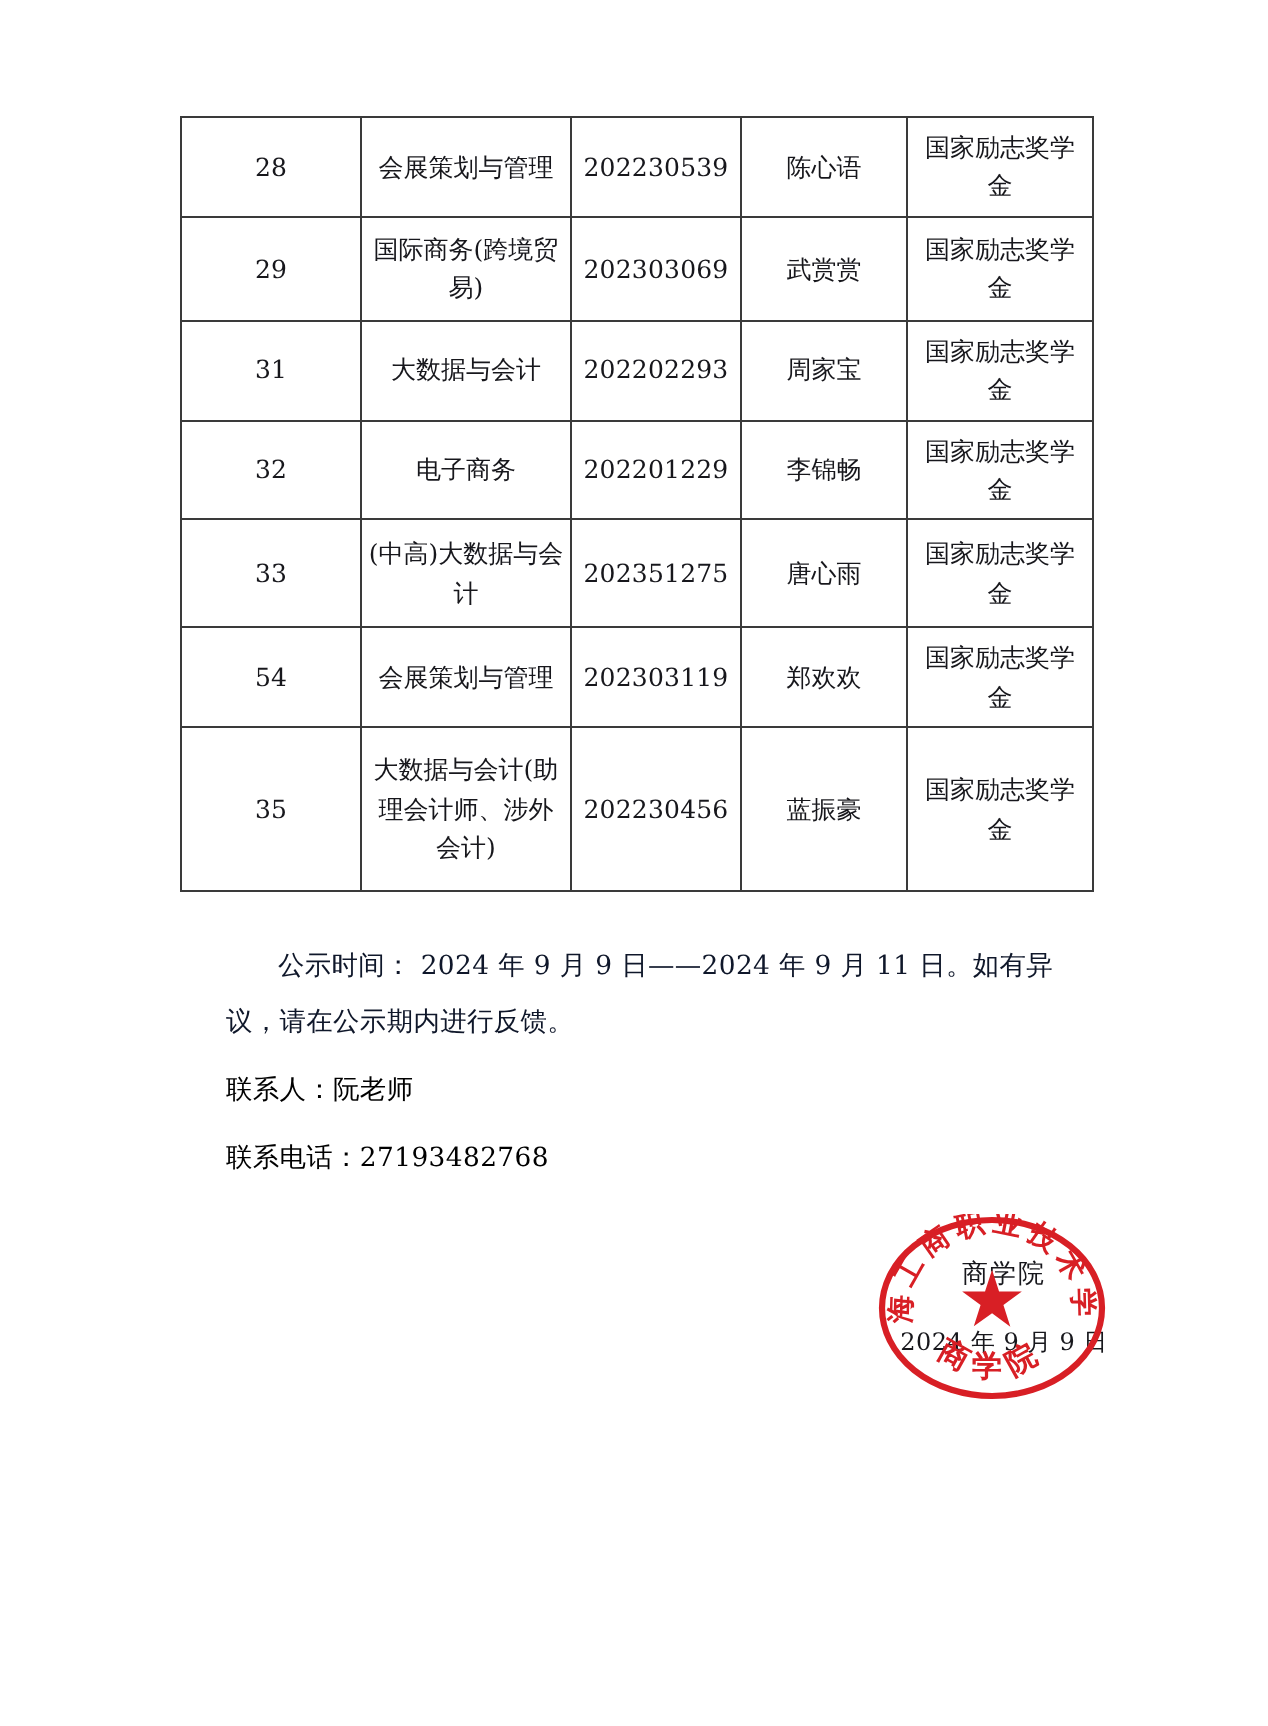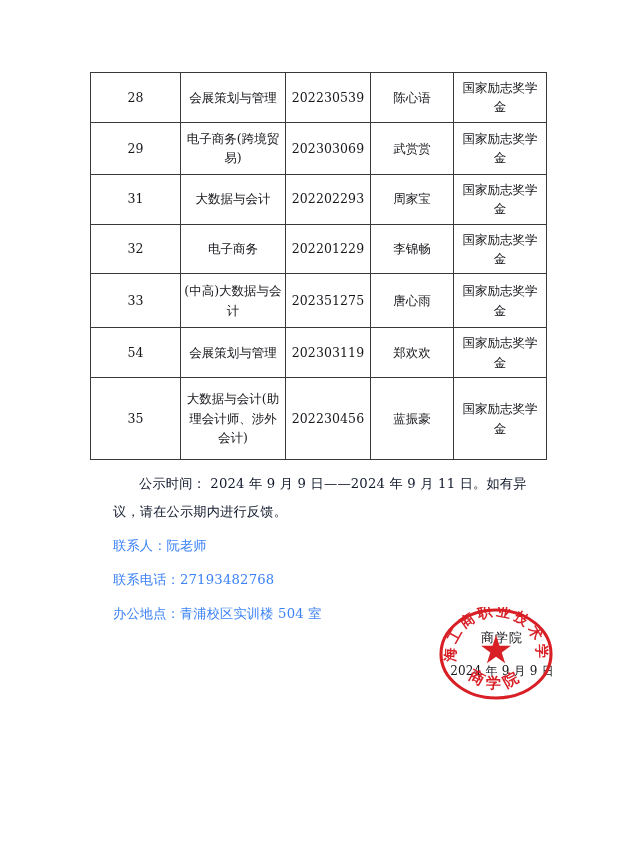--- a/index.html
+++ b/index.html
@@ -19,21 +19,21 @@
   .page {
     position: absolute;
     inset: 0;
     background: #ffffff;
   }
 
   
   .table-wrap {
     position: absolute;
     left: 90px;
-    top: 72px;
+    top: 58px;
     width: 456px;
   }
   table.award-table {
     border-collapse: collapse;
     width: 456px;
     table-layout: fixed;
   }
   table.award-table td {
     border: 1px solid #3a3a3a;
     text-align: center;
@@ -82,21 +82,21 @@
   }
   .contact-block {
     position: absolute;
     left: 113px;
     top: 538px;
     width: 434px;
   }
   .contact-line {
     font-size: 13.2px;
     line-height: 1.2;
-    color: #3b82f6;
+    color: #000000;
     letter-spacing: 0.2px;
     margin: 0 0 18px 0;
   }
 
   
   .signoff {
     position: absolute;
     left: 437px;
     top: 630px;
     width: 130px;
@@ -148,21 +148,21 @@
       <tbody>
         <tr class="rh-1">
           <td class="cell-no">28</td>
           <td class="cell-major">会展策划与管理</td>
           <td class="cell-id">202230539</td>
           <td class="cell-name">陈心语</td>
           <td class="cell-award">国家励志奖学金</td>
         </tr>
         <tr class="rh-2">
           <td class="cell-no">29</td>
-          <td class="cell-major">电子商务(跨境贸易)</td>
+          <td class="cell-major">国际商务(跨境贸易)</td>
           <td class="cell-id">202303069</td>
           <td class="cell-name">武赏赏</td>
           <td class="cell-award">国家励志奖学金</td>
         </tr>
         <tr class="rh-4">
           <td class="cell-no">31</td>
           <td class="cell-major">大数据与会计</td>
           <td class="cell-id">202202293</td>
           <td class="cell-name">周家宝</td>
           <td class="cell-award">国家励志奖学金</td>
@@ -199,21 +199,20 @@
     </table>
   </div>
 
   <div class="notice">
     <p class="para indent">公示时间： 2024 年 9 月 9 日——2024 年 9 月 11 日。如有异议，请在公示期内进行反馈。</p>
   </div>
 
   <div class="contact-block">
     <p class="contact-line">联系人：阮老师</p>
     <p class="contact-line">联系电话：27193482768</p>
-    <p class="contact-line">办公地点：青浦校区实训楼 504 室</p>
   </div>
 
   <div class="signoff">
     <p class="signoff-org">商学院</p>
     <p class="signoff-date">2024 年 9 月 9 日</p>
   </div>
 
   <div class="seal">
     <svg viewBox="0 0 118 94" xmlns="http://www.w3.org/2000/svg">
       <defs>

